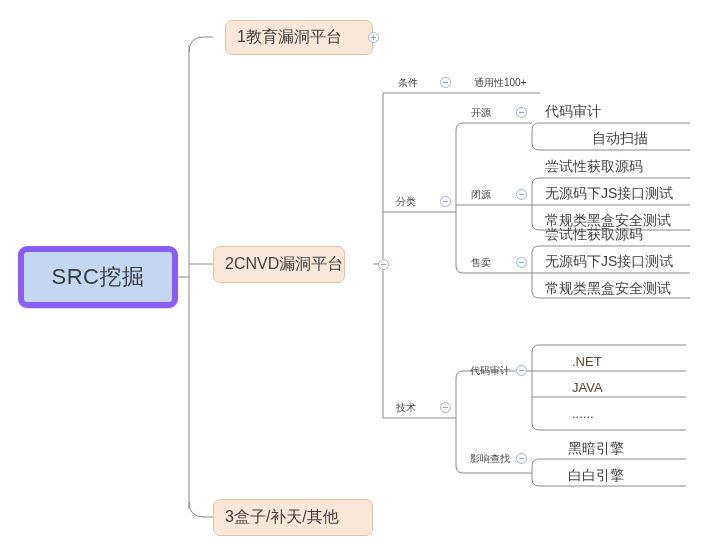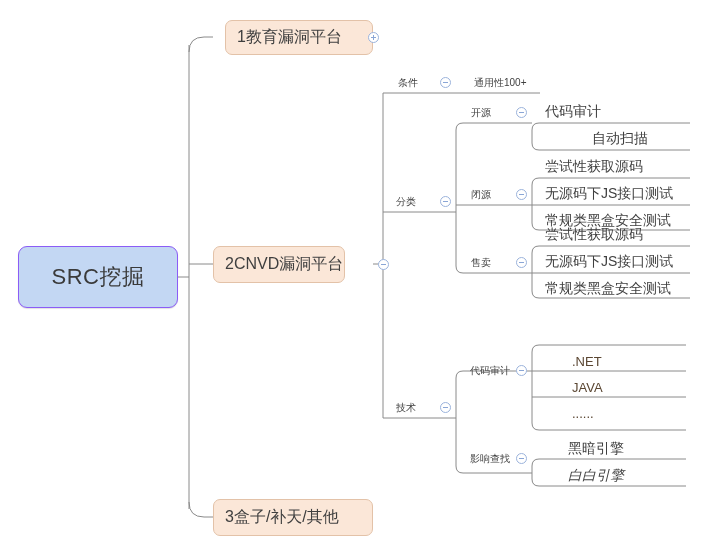--- a/index.html
+++ b/index.html
@@ -31,21 +31,21 @@
   .node {
     position: absolute;
     box-sizing: border-box;
     white-space: nowrap;
     display: flex;
     align-items: center;
   }
   
   .node-root {
     background: #c3d7f3;
-    border: 1px solid #8b5cf6;
+    border: 6px solid #8b5cf6;
     border-radius: 9px;
     box-shadow: 0 1px 1px rgba(0,0,0,0.12);
     justify-content: center;
     font-size: 22px;
     color: #3a3a3a;
     letter-spacing: 0.5px;
   }
   
   .node-l1 {
     background: #fbe7d8;
@@ -260,17 +260,17 @@
   </div>
 
   <div class="node node-plain" style="left:470px; top:449px; width:62px; height:19px;">
     <span>影响查找</span>
   </div>
   <div class="toggle" style="left:516px; top:453px;"></div>
 
   <div class="node node-leaf" style="left:568px; top:439px; width:120px; height:19px;">
     <span>黑暗引擎</span>
   </div>
-  <div class="node node-leaf" style="left:568px; top:466px; width:120px; height:19px;font-style:italic;">
+  <div class="node node-leaf" style="left:568px; top:466px; width:120px; height:19px;">
     <span>白白引擎</span>
   </div>
 
 </div>
 
 </body></html>

